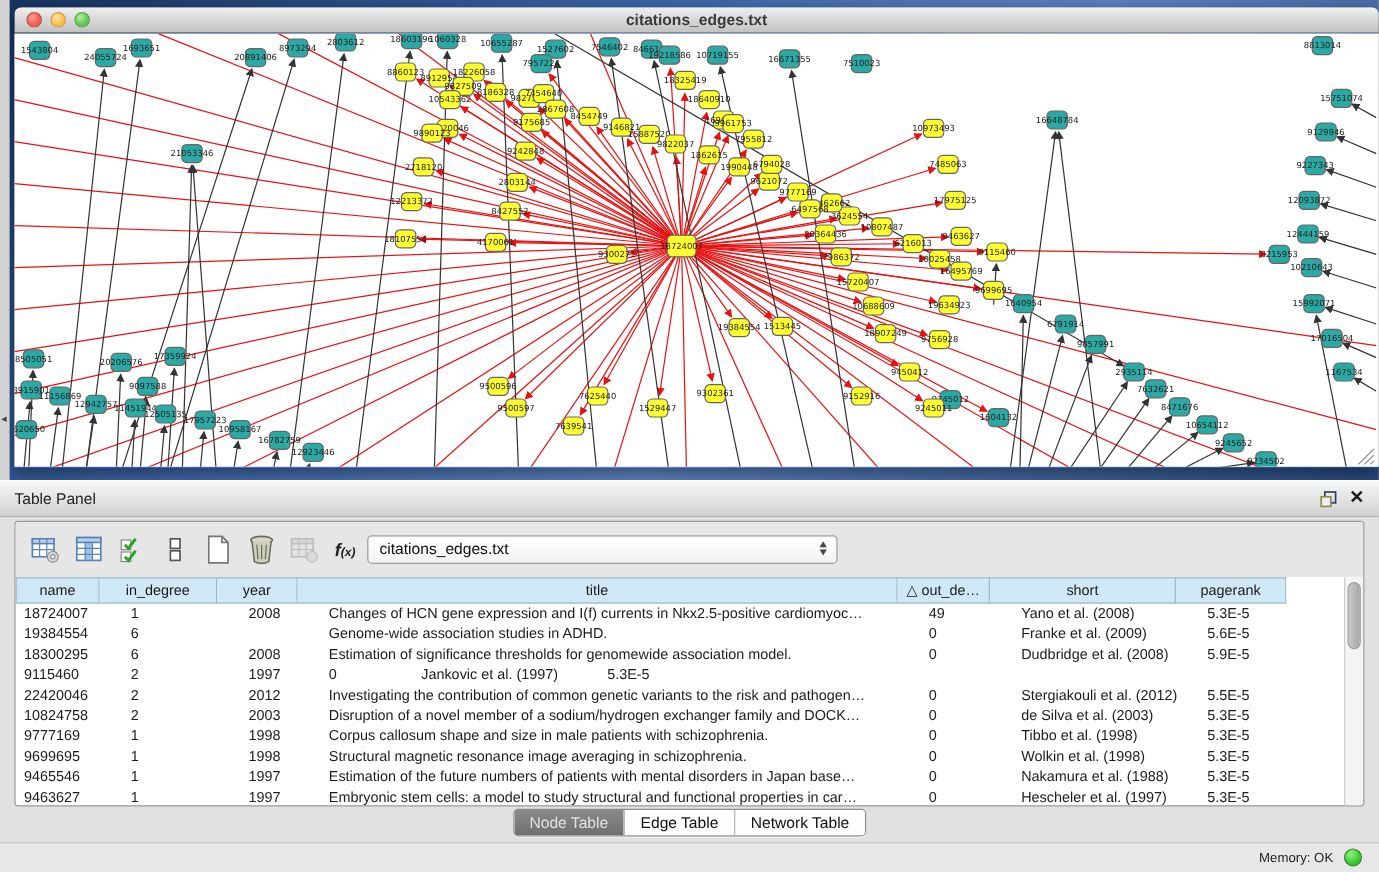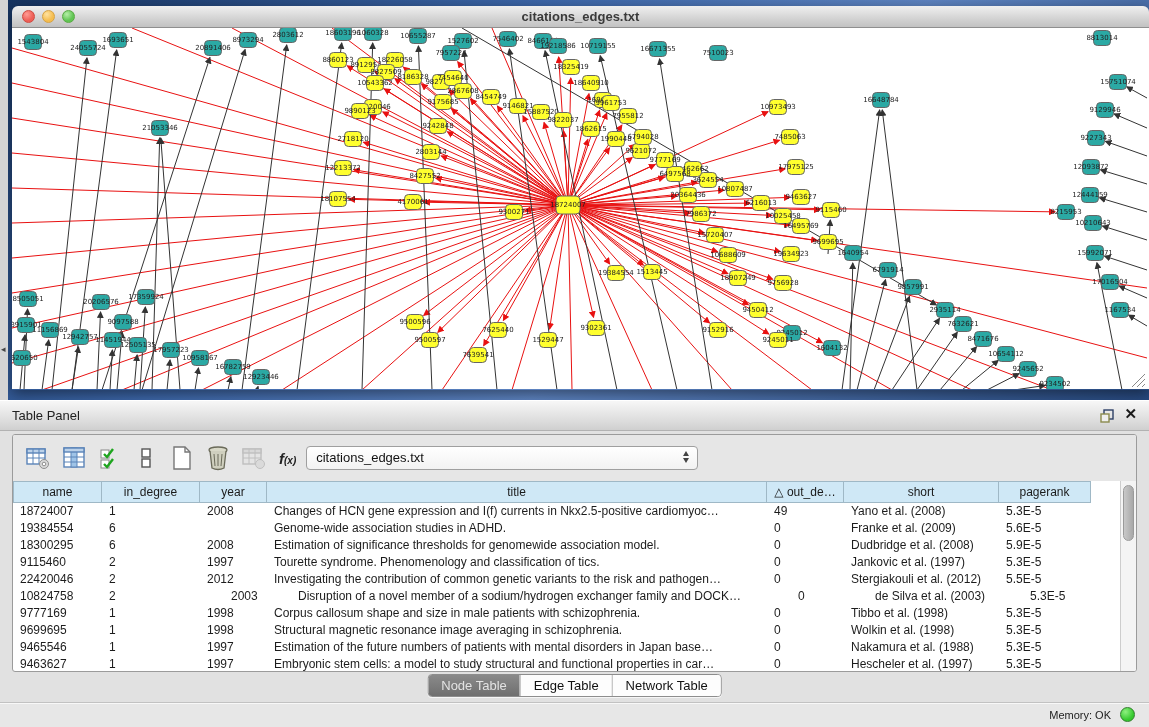--- a/index.html
+++ b/index.html
@@ -829,21 +829,21 @@
         <span>citations_edges.txt</span>
         <div id="dropdown-arrows">
           <div class="up"></div>
             <div class="dn"></div>
         </div>
       </div>
     </div>
 
     <div id="grid">
         <div class="hrow">
-          <div class="hcell" style="width: 89px;">name</div>
+          <div class="hcell" style="width: 70px;">name</div>
           <div class="hcell" style="width: 98px;">in_degree</div>
           <div class="hcell" style="width: 67px;">year</div>
           <div class="hcell" style="width: 500px;">title</div>
           <div class="hcell" style="width: 77px;">△ out_de…</div>
           <div class="hcell" style="width: 155px;">short</div>
           <div class="hcell" style="width: 92px;">pagerank</div>
           <div class="hcell filler"></div>
         </div>
         <div class="trow">
           <div class="tcell" style="width: 89px;">18724007</div>
@@ -869,38 +869,37 @@
           <div class="tcell" style="width: 67px;">2008</div>
           <div class="tcell" style="width: 500px;">Estimation of significance thresholds for genomewide association model.</div>
           <div class="tcell" style="width: 77px;">0</div>
           <div class="tcell" style="width: 155px;">Dudbridge et al. (2008)</div>
           <div class="tcell" style="width: 92px;">5.9E-5</div>
         </div>
         <div class="trow">
           <div class="tcell" style="width: 89px;">9115460</div>
           <div class="tcell" style="width: 98px;">2</div>
           <div class="tcell" style="width: 67px;">1997</div>
-          <div class="tcell" style="width: 500px;">Tourette syndrome. Phenomenology and classification of tics.</div>
           <div class="tcell" style="width: 77px;">0</div>
           <div class="tcell" style="width: 155px;">Jankovic et al. (1997)</div>
           <div class="tcell" style="width: 92px;">5.3E-5</div>
         </div>
         <div class="trow">
           <div class="tcell" style="width: 89px;">22420046</div>
           <div class="tcell" style="width: 98px;">2</div>
           <div class="tcell" style="width: 67px;">2012</div>
           <div class="tcell" style="width: 500px;">Investigating the contribution of common genetic variants to the risk and pathogen…</div>
           <div class="tcell" style="width: 77px;">0</div>
           <div class="tcell" style="width: 155px;">Stergiakouli et al. (2012)</div>
           <div class="tcell" style="width: 92px;">5.5E-5</div>
         </div>
         <div class="trow">
           <div class="tcell" style="width: 89px;">10824758</div>
           <div class="tcell" style="width: 98px;">2</div>
-          <div class="tcell" style="width: 67px; margin-left: 24px;">2003</div>
+          <div class="tcell" style="width: 67px;">2003</div>
           <div class="tcell" style="width: 500px;">Disruption of a novel member of a sodium/hydrogen exchanger family and DOCK…</div>
           <div class="tcell" style="width: 77px;">0</div>
           <div class="tcell" style="width: 155px;">de Silva et al. (2003)</div>
           <div class="tcell" style="width: 92px;">5.3E-5</div>
         </div>
         <div class="trow">
           <div class="tcell" style="width: 89px;">9777169</div>
           <div class="tcell" style="width: 98px;">1</div>
           <div class="tcell" style="width: 67px;">1998</div>
           <div class="tcell" style="width: 500px;">Corpus callosum shape and size in male patients with schizophrenia.</div>

